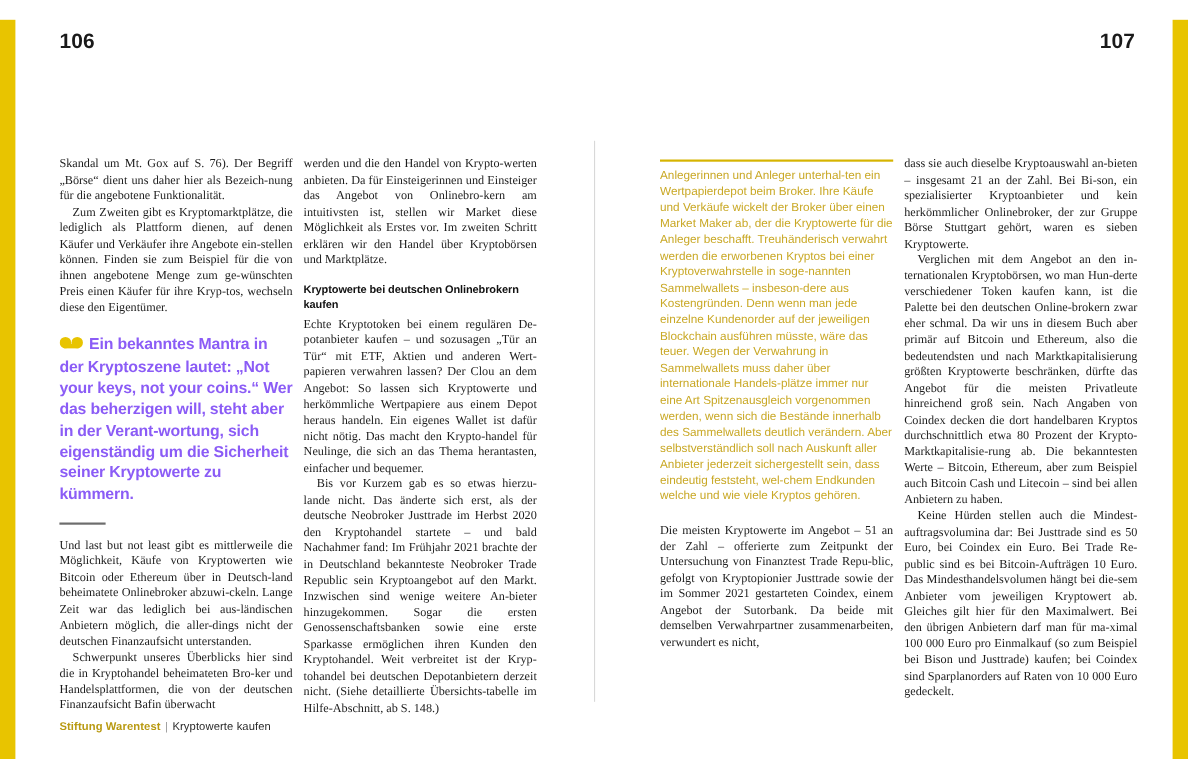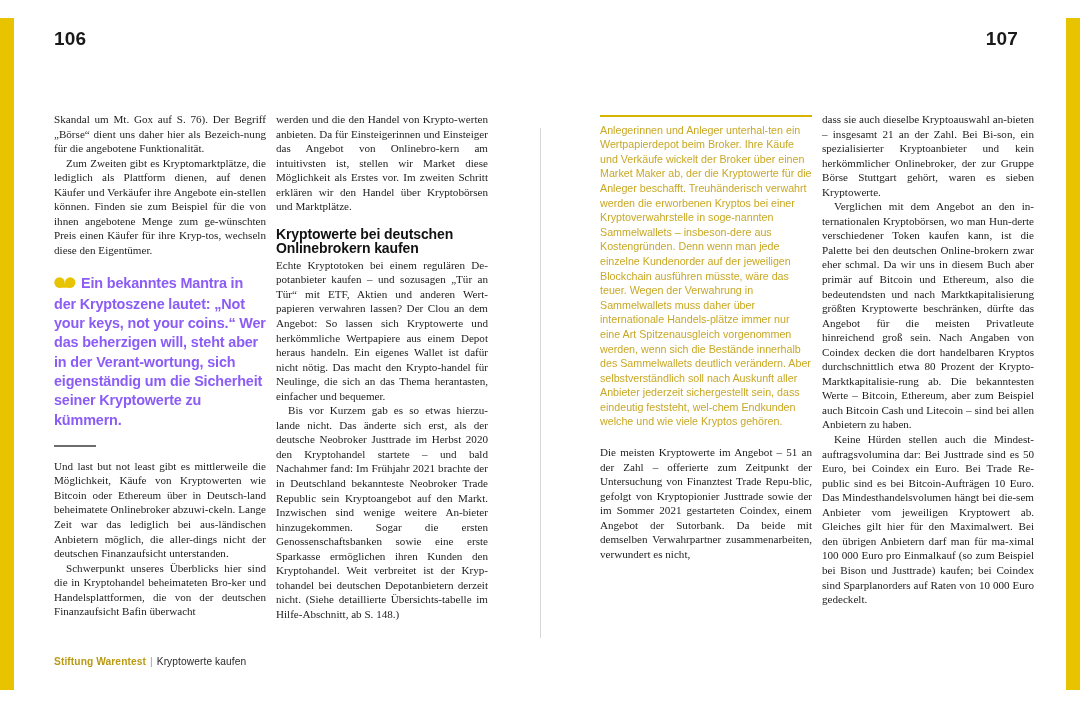--- a/index.html
+++ b/index.html
@@ -32,37 +32,37 @@
   .folio {
     position: absolute;
     top: 28px;
     font-family: "Liberation Sans", sans-serif;
     font-size: 19px;
     font-weight: 700;
     color: #1a1a1a;
     letter-spacing: 0.2px;
   }
   .folio.left  { left: 54px; }
-  .folio.right { right: 62px; margin-left: 32px; }
+  .folio.right { right: 48px; margin-left: 32px; }
 
   
   .gutter-rule {
     position: absolute;
     left: 540px;
     top: 128px;
     width: 1px;
     height: 510px;
     background: #d8d8d8;
   }
 
   
   .cols {
     position: absolute;
     left: 0;
-    top: 112px;
+    top: 142px;
     width: 940px;
     height: 520px;
   }
   .col {
     position: absolute;
     top: 0;
     width: 212px;
     height: 520px;
   }
   .col.c1 { left: 54px; }
@@ -79,21 +79,21 @@
     text-justify: inter-word;
     hyphens: manual;
     margin: 0;
   }
   p.body + p.body { text-indent: 12px; }
   p.body.noindent { text-indent: 0; }
 
   
   h3.subhead {
     font-family: "Liberation Sans", sans-serif;
-    font-size: 14px;
+    font-size: 10px;
     font-weight: 700;
     line-height: 14px;
     color: #111111;
     margin: 13px 0 3px 0;
     letter-spacing: -0.1px;
   }
 
   
   .pullquote {
     margin: 17px 0 0 0;

